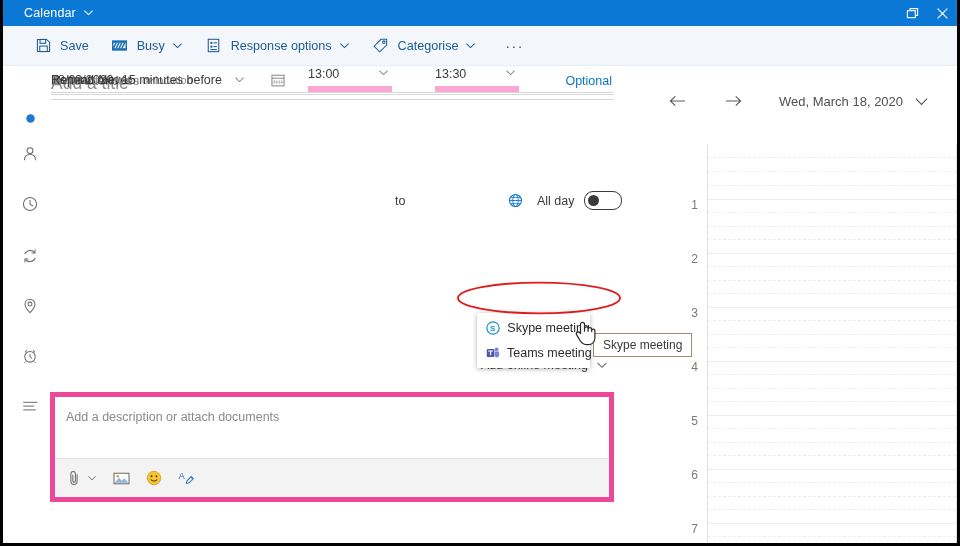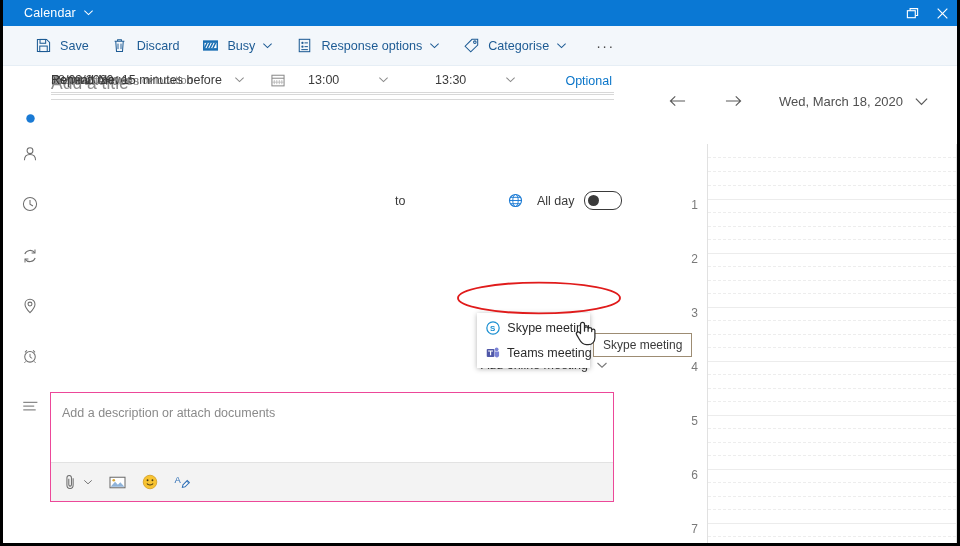--- a/index.html
+++ b/index.html
@@ -156,23 +156,23 @@
     height: 26px;
     border-bottom: 1px solid #d8d8d8;
     display: flex;
     align-items: center;
     box-sizing: border-box;
   }
   .date-input .val { font-size: 12.5px; color: #3a3a3a; flex: 1 1 auto; }
   .time-input {
     position: absolute;
     height: 26px;
-    border-bottom: 1px solid #f9a8d4;
-    display: flex;
-    align-items: center;
+    border-bottom: 7px solid #f9a8d4;
+    display: flex;
+    align-items: flex-start;
     box-sizing: border-box;
     gap: 32px;
   }
   .time-input .val { font-size: 12.5px; color: #3a3a3a; flex: 1 1 auto; }
   .to-word {
     position: absolute;
     left: 392px; top: 127px;
     font-size: 12.5px;
     color: #3a3a3a;
   }
@@ -240,21 +240,21 @@
     align-items: center;
     box-sizing: border-box;
   }
   .remind-input .val { font-size: 12.5px; color: #3a3a3a; flex: 1 1 auto; }
   .desc-box {
     position: absolute;
     left: 47px;
     top: 325px;
     width: 564px;
     height: 110px;
-    border: 1px solid #ec4899;
+    border: 5px solid #ec4899;
     background: #fff;
     box-sizing: border-box;
   }
   .desc-placeholder {
     font-size: 12.5px;
     color: #8a8a8a;
     padding: 13px 0 0 11px;
   }
   .desc-toolbar {
     position: absolute;
@@ -429,30 +429,20 @@
       <span class="ico">
         <svg width="15" height="15" viewBox="0 0 16 16">
           <path d="M1.5 1.5 H11.3 L14.5 4.7 V14.5 H1.5 Z" fill="none" stroke="#1d5b94" stroke-width="1.1"></path>
           <rect x="4.3" y="1.5" width="6" height="4.1" fill="none" stroke="#1d5b94" stroke-width="1.1"></rect>
           <rect x="4" y="8.6" width="8" height="5.9" fill="none" stroke="#1d5b94" stroke-width="1.1"></rect>
         </svg>
       </span>
       <span>Save</span>
     </div>
 
-    <div class="cmd">
-      <span class="ico">
-        <svg width="15" height="15" viewBox="0 0 16 16">
-          <path d="M2.8 3.4 H13.2 M6 3.4 V1.8 H10 V3.4" fill="none" stroke="#1d5b94" stroke-width="1.1"></path>
-          <path d="M4 3.4 L4.8 14.3 H11.2 L12 3.4" fill="none" stroke="#1d5b94" stroke-width="1.1"></path>
-          <path d="M6.4 6 V11.8 M9.6 6 V11.8" fill="none" stroke="#1d5b94" stroke-width="1"></path>
-        </svg>
-      </span>
-      <span>Discard</span>
-    </div>
 
 
     <div class="cmd">
       <span class="ico">
         <svg width="17" height="15" viewBox="0 0 18 16">
           <rect x="1" y="2.5" width="16" height="11" fill="#1b6fb3"></rect>
           <rect x="2.6" y="5.2" width="12.8" height="5.6" fill="#ffffff"></rect>
           <path d="M2.6 10.8 L5.4 5.2 M5.6 10.8 L8.4 5.2 M8.6 10.8 L11.4 5.2 M11.6 10.8 L14.4 5.2" stroke="#1b6fb3" stroke-width="1.6"></path>
         </svg>
       </span>

